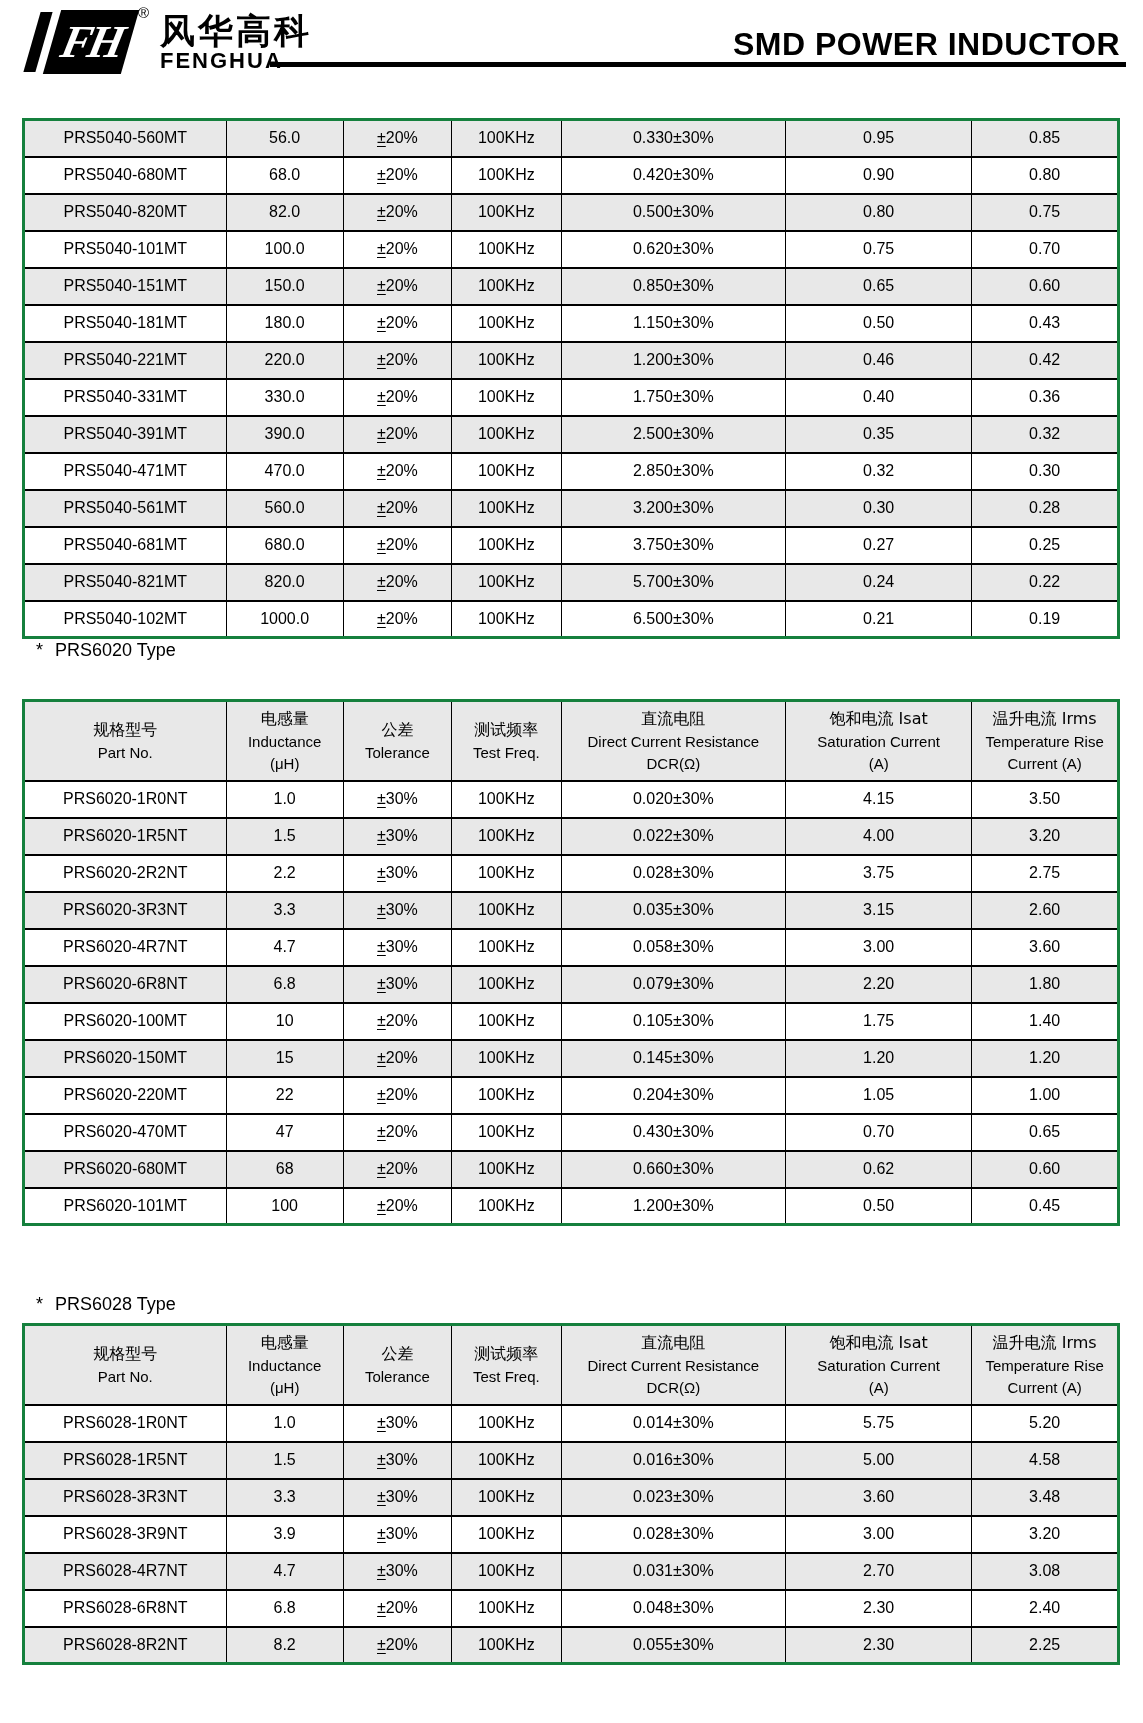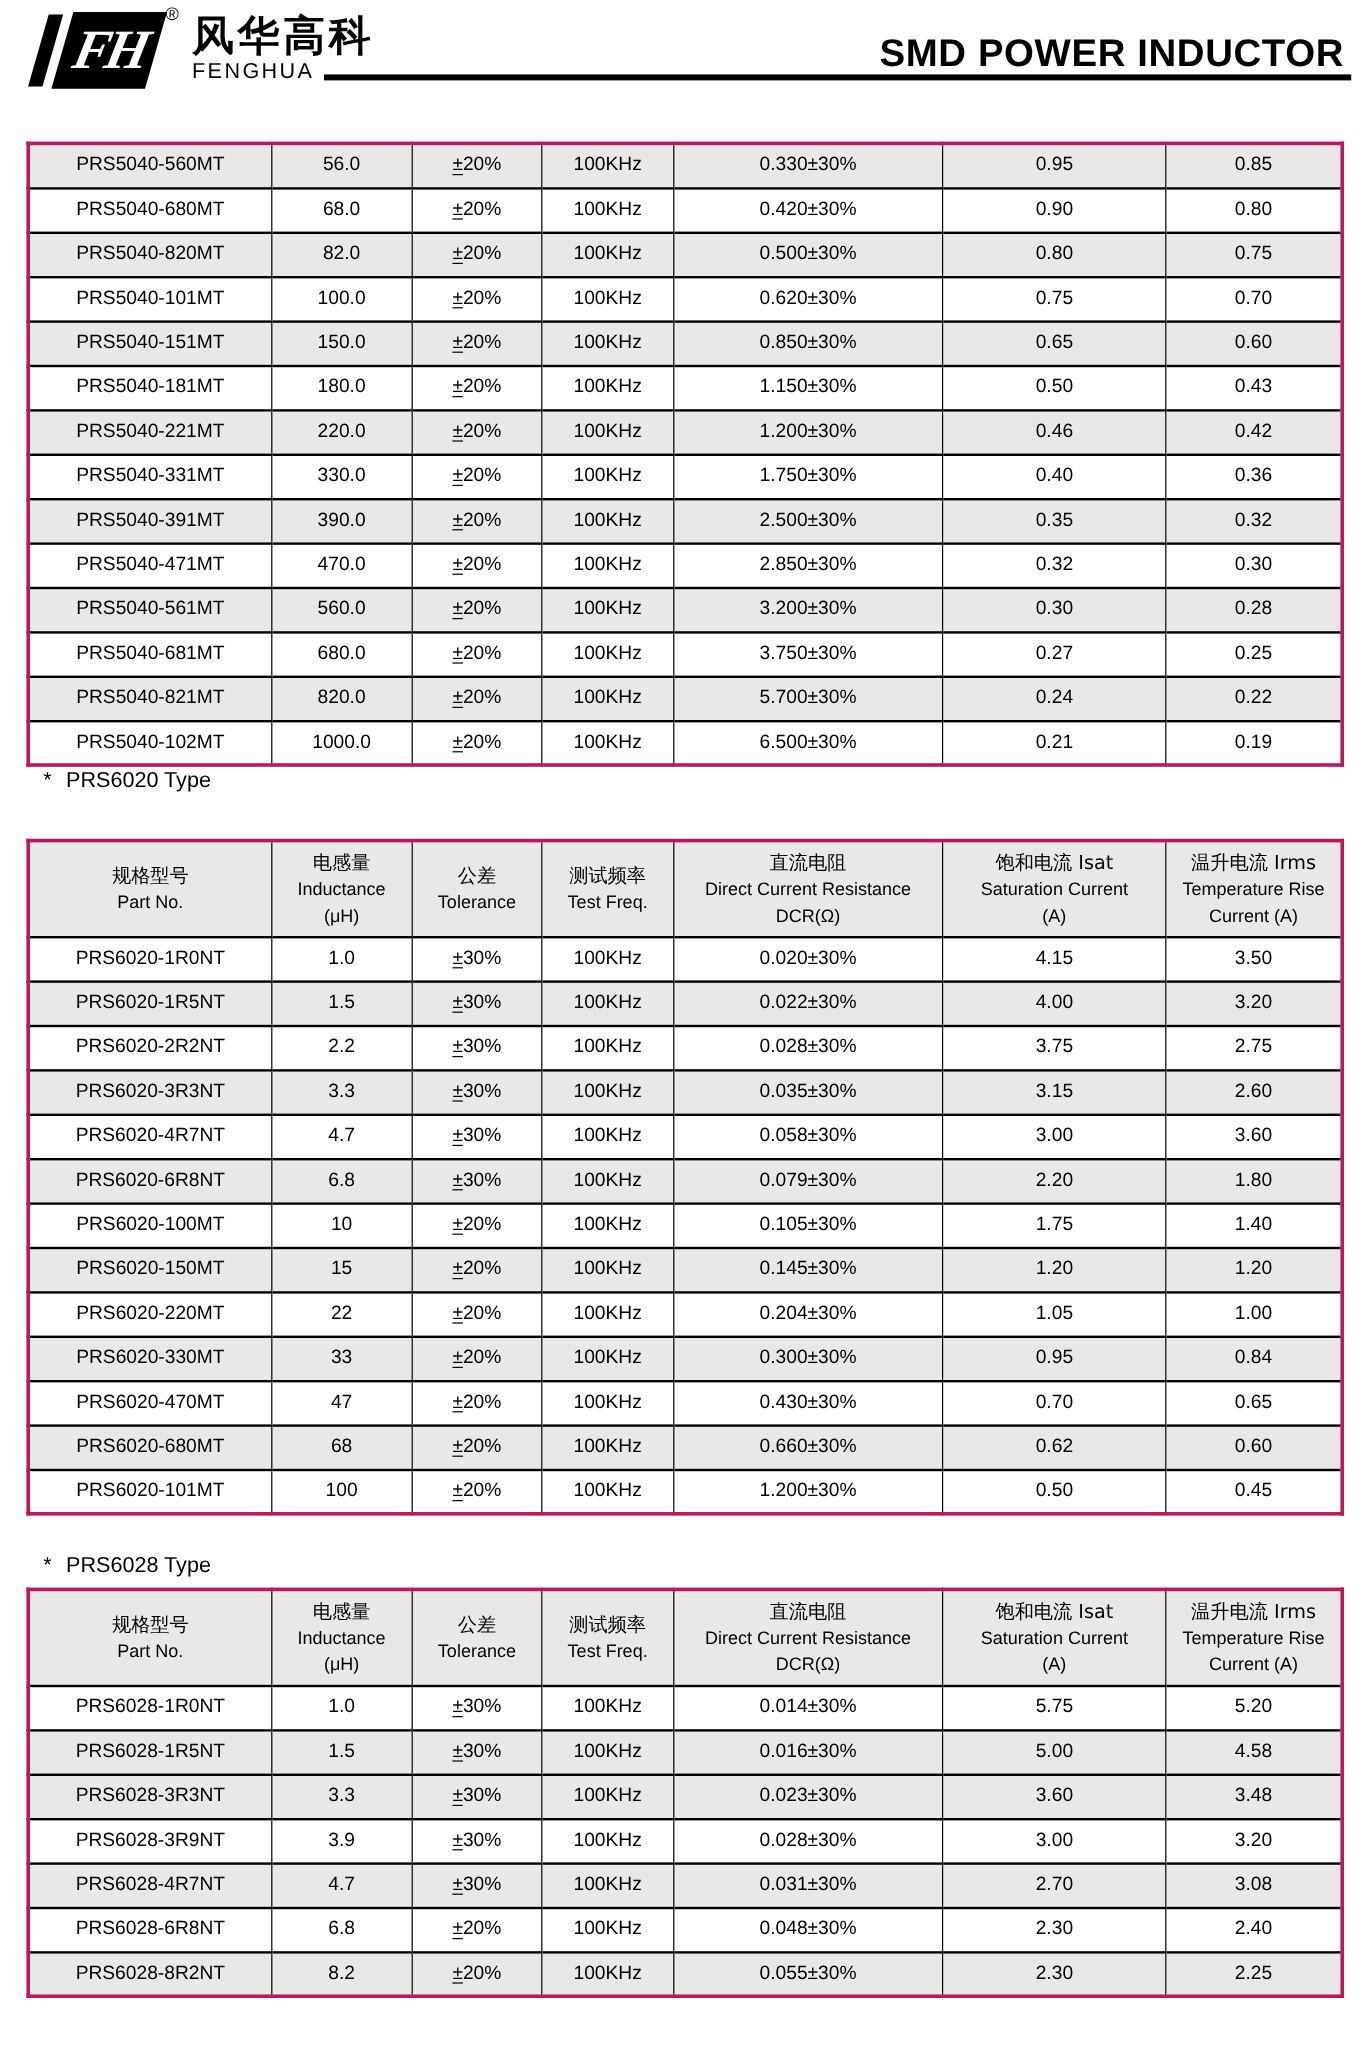--- a/index.html
+++ b/index.html
@@ -27,41 +27,41 @@
   }
   .logo-block .fh {
     color: #fff; font-weight: bold; font-style: italic;
     font-size: 46px; letter-spacing: -4px; transform: skewX(4deg);
     font-family: "Liberation Serif", serif; line-height: 1;
   }
   .logo-reg { position: absolute; left: 108px; top: -6px; font-size: 15px; }
   .logo-text { margin-left: 18px; margin-top: 4px; }
   .brand-cn { font-size: 35px; font-weight: bold; letter-spacing: 3px; line-height: 1.0;
               font-family: "DejaVu Sans", sans-serif; }
-  .brand-en { font-size: 18px; font-weight: normal; letter-spacing: 2px; line-height: 1.0; margin-top: 1px; }
+  .brand-en { font-size: 22px; font-weight: bold; letter-spacing: 2px; line-height: 1.0; margin-top: 1px; }
   .doc-title {
     position: absolute; right: 23px; top: 26px;
     font-size: 32px; font-weight: bold; letter-spacing: 0.5px;
   }
   .head-rule { position: absolute; left: 270px; right: 17px; top: 62px; height: 5px; background: #000; }
 
   
   .sec-heading { position: absolute; left: 36px; font-size: 18px; color: #000; }
   .sec-heading .bullet { display: inline-block; margin-right: 12px; }
   #heading-6020 { top: 640px; }
   #heading-6028 { top: 1294px; }
 
   
   .tbl-wrap { position: absolute; left: 22px; width: 1098px; }
   #wrap-5040 { top: 118px; }
   #wrap-6020 { top: 699px; }
   #wrap-6028 { top: 1323px; }
 
   table { width: 100%; border-collapse: collapse; table-layout: fixed;
-          border: 3px solid #be185d; }
+          border: 3px solid #15803d; }
   td, th {
     border-left: 1px solid #000; border-right: 1px solid #000;
     border-top: 2px solid #000; border-bottom: 2px solid #000;
     text-align: center; vertical-align: middle;
     font-size: 16px; font-weight: normal; padding: 0 2px;
     overflow: hidden; white-space: nowrap;
   }
   tbody tr { height: 37px; }
   tr.shade td, tr.shade th { background: #e8e8e8; }
   thead tr { height: 80px; }
@@ -362,29 +362,20 @@
           </tr>
           <tr>
             <td>PRS6020-220MT</td>
             <td>22</td>
             <td><span class="pm">±</span>20%</td>
             <td>100KHz</td>
             <td>0.204±30%</td>
             <td>1.05</td>
             <td>1.00</td>
           </tr>
-          <tr class="shade">
-            <td>PRS6020-330MT</td>
-            <td>33</td>
-            <td><span class="pm">±</span>20%</td>
-            <td>100KHz</td>
-            <td>0.300±30%</td>
-            <td>0.95</td>
-            <td>0.84</td>
-          </tr>
           <tr>
             <td>PRS6020-470MT</td>
             <td>47</td>
             <td><span class="pm">±</span>20%</td>
             <td>100KHz</td>
             <td>0.430±30%</td>
             <td>0.70</td>
             <td>0.65</td>
           </tr>
           <tr class="shade">

